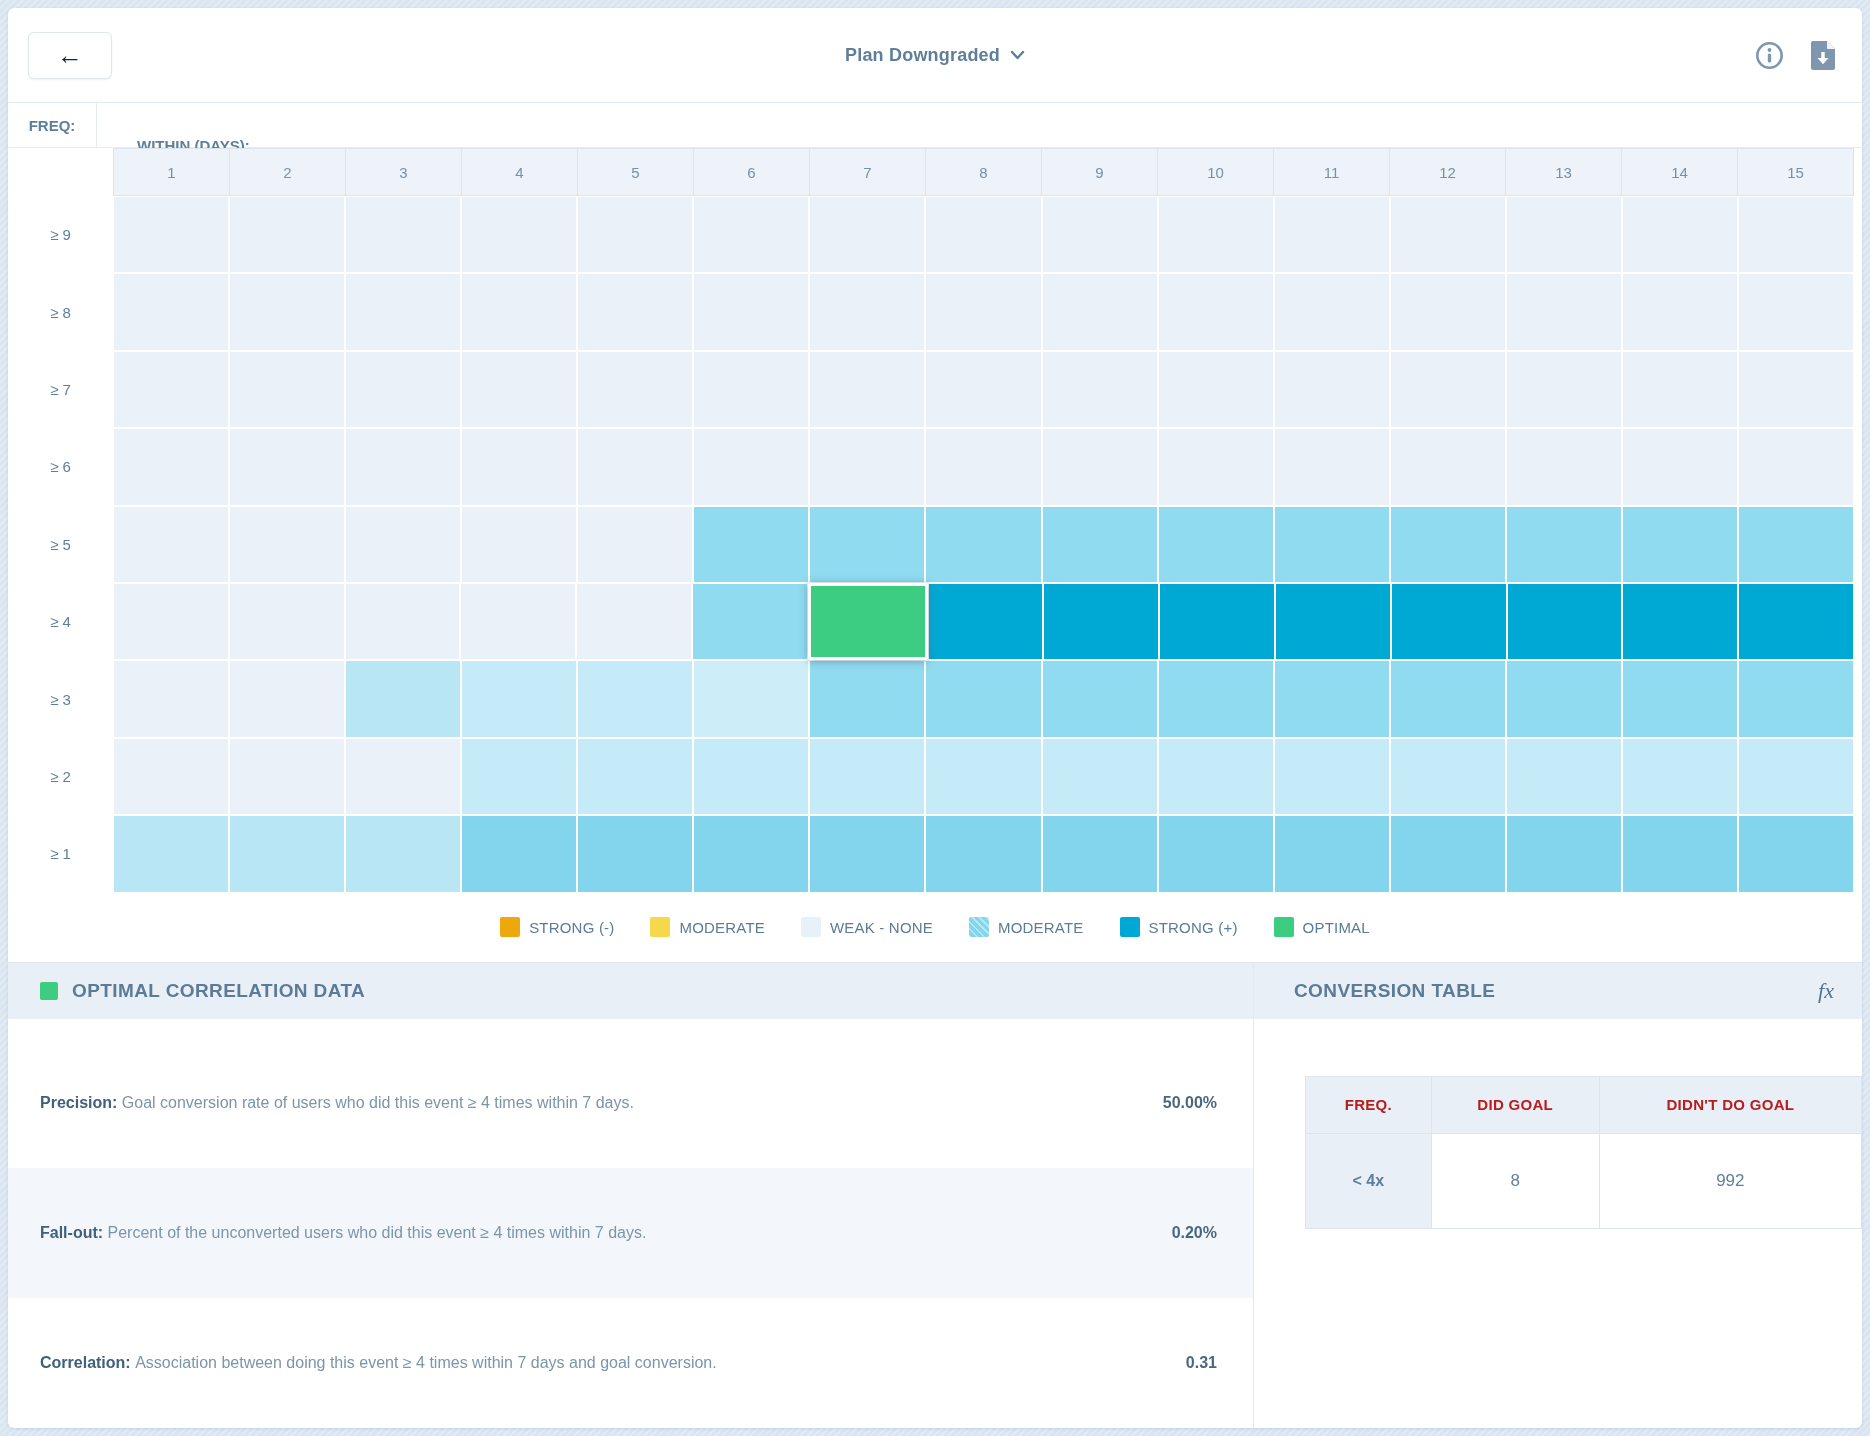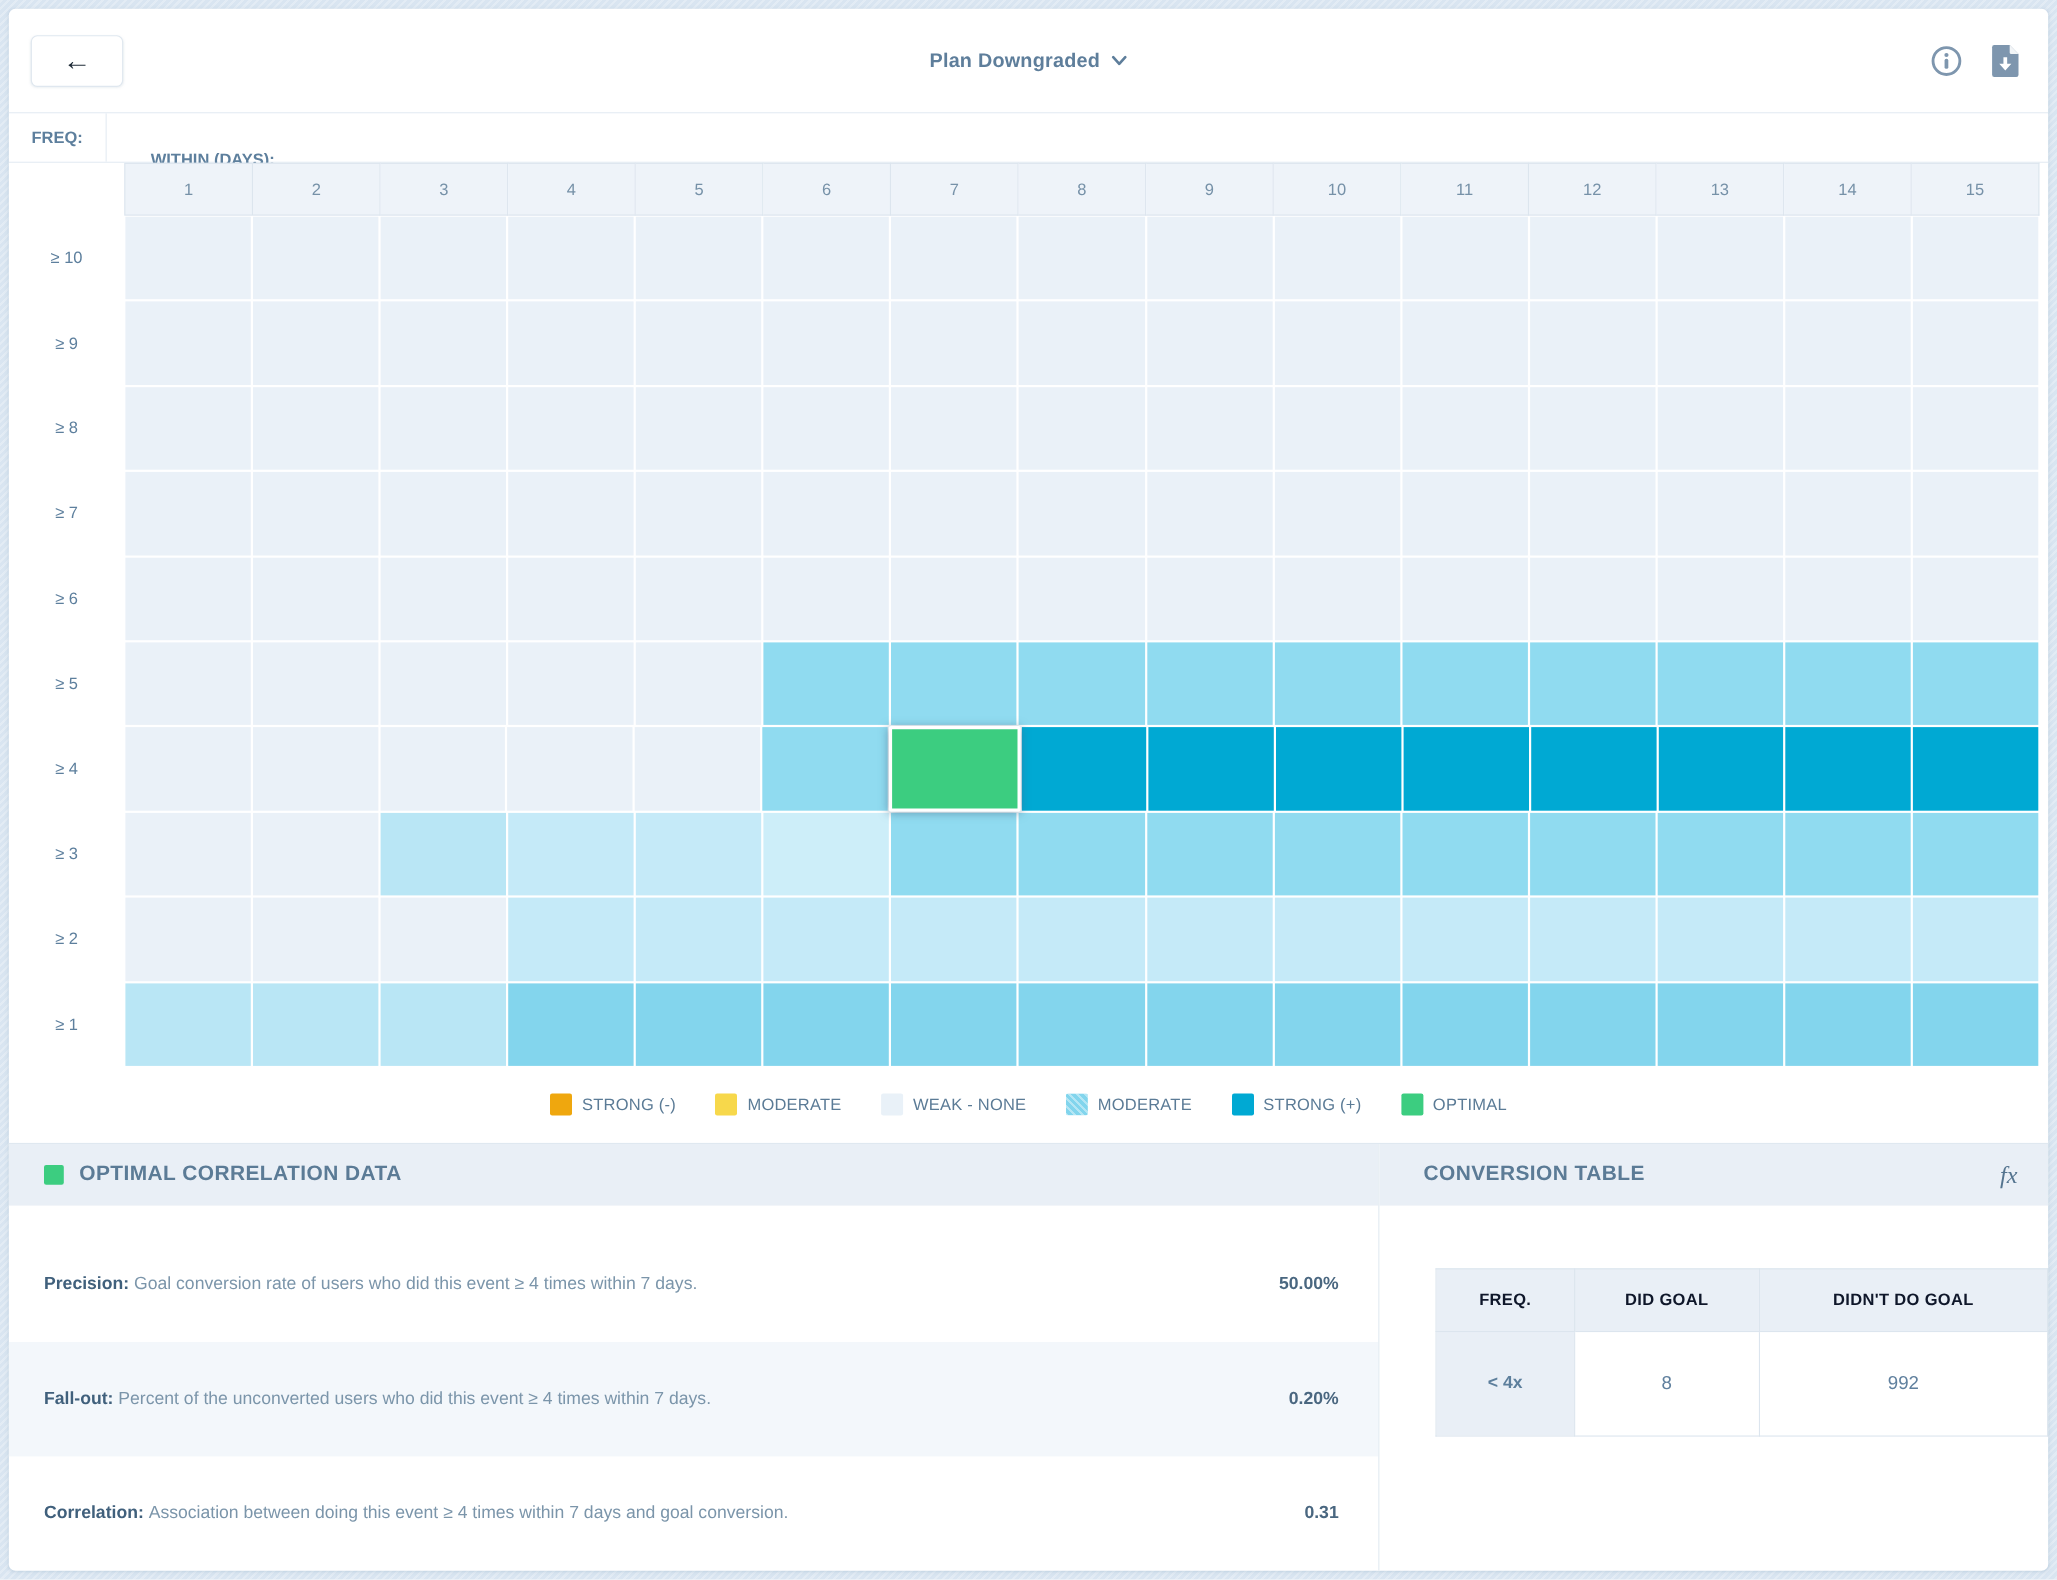--- a/index.html
+++ b/index.html
@@ -69,21 +69,21 @@
   .metric-row { flex:1; display:flex; align-items:center; padding:0 36px 0 32px; font-size:16px; }
   .metric-row:nth-child(even) { background:#f3f7fb; }
   .metric-text { color:#7b95aa; }
   .metric-text b { color:#40607c; }
   .metric-value { margin-left:auto; font-weight:bold; color:#4a6780; padding-left:20px; }
   .fx-icon { margin-left:auto; margin-right:28px; font-family:"Liberation Serif","DejaVu Serif",serif; font-style:italic; font-size:22px; color:#54748f; cursor:pointer; }
   .panel-right .panel-title { margin-left:40px; }
   
   .conv-table { margin:57px 0 0 51px; border-collapse:collapse; }
   .conv-table th, .conv-table td { border:1px solid #dce5ee; text-align:center; }
-  .conv-table th { background:#e9eff6; height:57px; font-size:15px; font-weight:bold; color:#0f172a; letter-spacing:.3px; padding:12px 18px; }
+  .conv-table th { background:#e9eff6; height:57px; font-size:15px; font-weight:bold; color:#b91c1c; letter-spacing:.3px; padding:12px 18px; }
   .conv-table td { height:95px; font-size:17px; color:#60809e; background:#fff; }
   .conv-table td.freq-cell { background:#e9eff6; font-weight:bold; font-size:16px; color:#5d7f9c; }
   .col-freq { width:116px; } .col-did { width:155px; } .col-didnt { width:242px; }
 </style>
 </head>
 <body>
 
 <div class="card">
 
   <div class="topbar">
@@ -133,40 +133,20 @@
       <div class="hm-colcell">10</div>
       <div class="hm-colcell">11</div>
       <div class="hm-colcell">12</div>
       <div class="hm-colcell">13</div>
       <div class="hm-colcell">14</div>
       <div class="hm-colcell">15</div>
     </div>
 
   <div class="hm-grid" id="grid">
       <div class="hm-row">
-        <div class="hm-rowlabel">≥ 10</div>
-        <div class="hm-cells">
-          <div class="hm-cell" style="background: rgb(234, 241, 248);"></div>
-          <div class="hm-cell" style="background: rgb(234, 241, 248);"></div>
-          <div class="hm-cell" style="background: rgb(234, 241, 248);"></div>
-          <div class="hm-cell" style="background: rgb(234, 241, 248);"></div>
-          <div class="hm-cell" style="background: rgb(234, 241, 248);"></div>
-          <div class="hm-cell" style="background: rgb(234, 241, 248);"></div>
-          <div class="hm-cell" style="background: rgb(234, 241, 248);"></div>
-          <div class="hm-cell" style="background: rgb(234, 241, 248);"></div>
-          <div class="hm-cell" style="background: rgb(234, 241, 248);"></div>
-          <div class="hm-cell" style="background: rgb(234, 241, 248);"></div>
-          <div class="hm-cell" style="background: rgb(234, 241, 248);"></div>
-          <div class="hm-cell" style="background: rgb(234, 241, 248);"></div>
-          <div class="hm-cell" style="background: rgb(234, 241, 248);"></div>
-          <div class="hm-cell" style="background: rgb(234, 241, 248);"></div>
-          <div class="hm-cell" style="background: rgb(234, 241, 248);"></div>
-        </div>
-      </div>
-      <div class="hm-row">
         <div class="hm-rowlabel">≥ 9</div>
         <div class="hm-cells">
           <div class="hm-cell" style="background: rgb(234, 241, 248);"></div>
           <div class="hm-cell" style="background: rgb(234, 241, 248);"></div>
           <div class="hm-cell" style="background: rgb(234, 241, 248);"></div>
           <div class="hm-cell" style="background: rgb(234, 241, 248);"></div>
           <div class="hm-cell" style="background: rgb(234, 241, 248);"></div>
           <div class="hm-cell" style="background: rgb(234, 241, 248);"></div>
           <div class="hm-cell" style="background: rgb(234, 241, 248);"></div>
           <div class="hm-cell" style="background: rgb(234, 241, 248);"></div>

